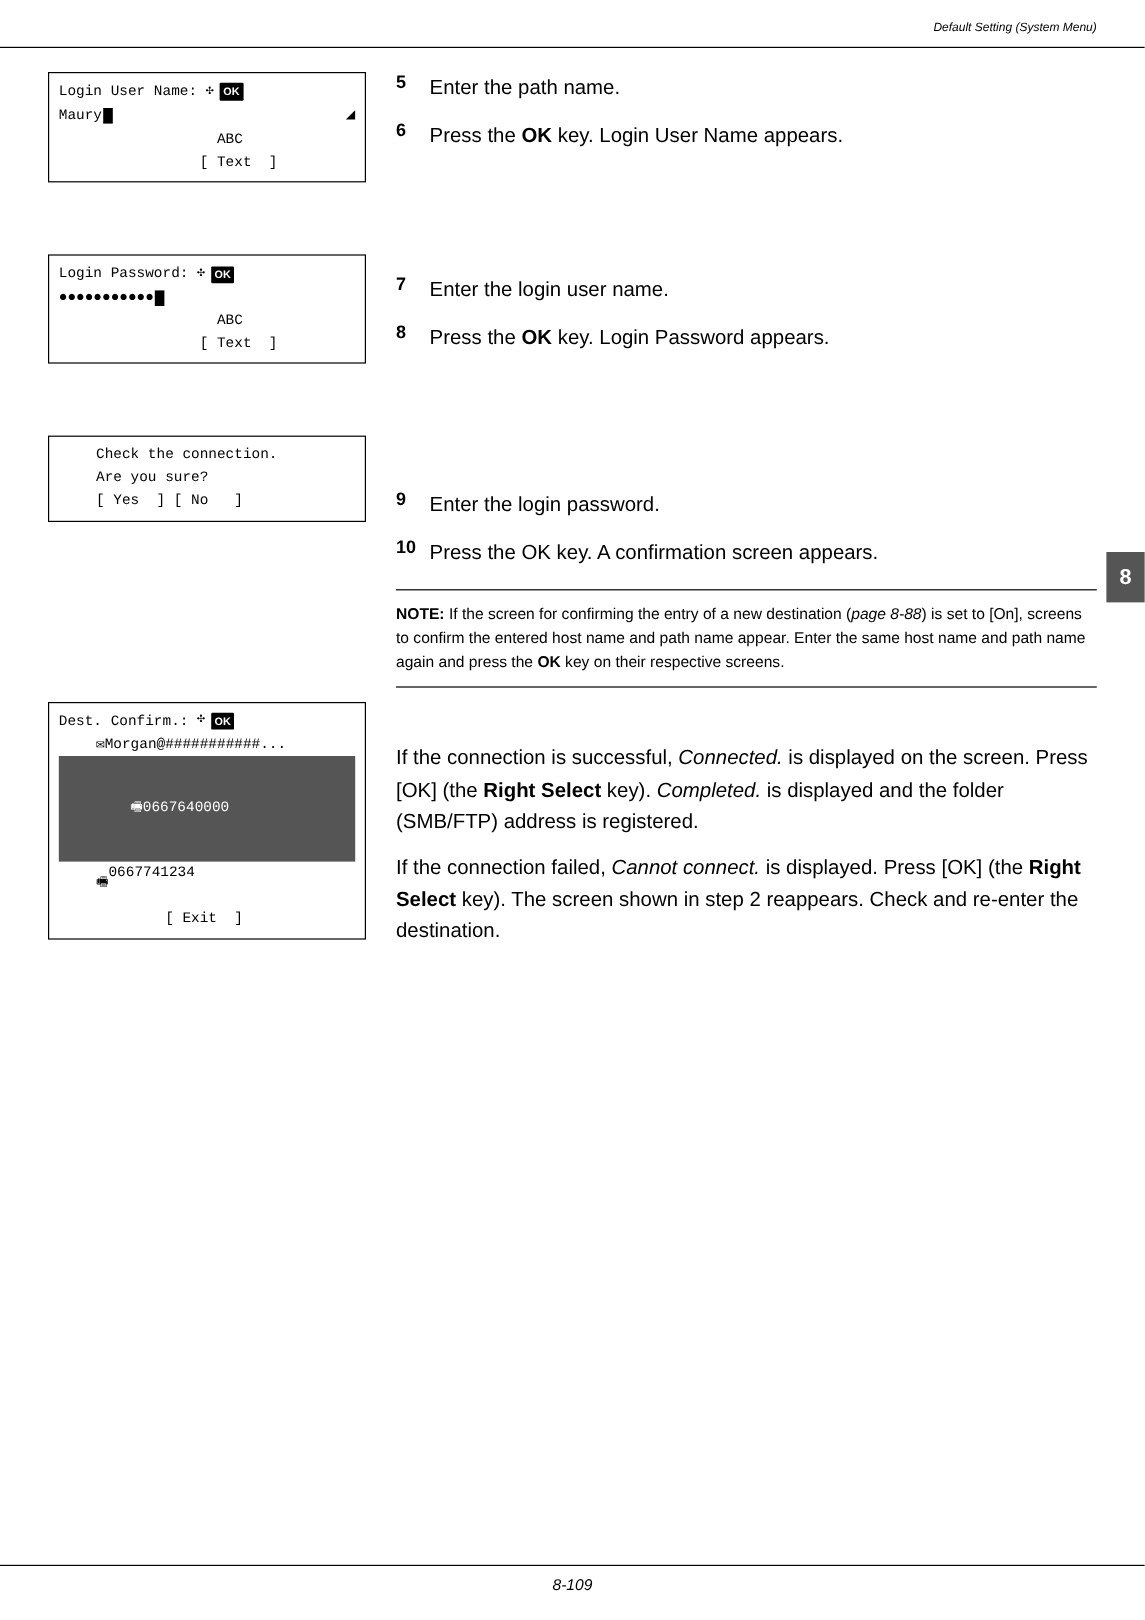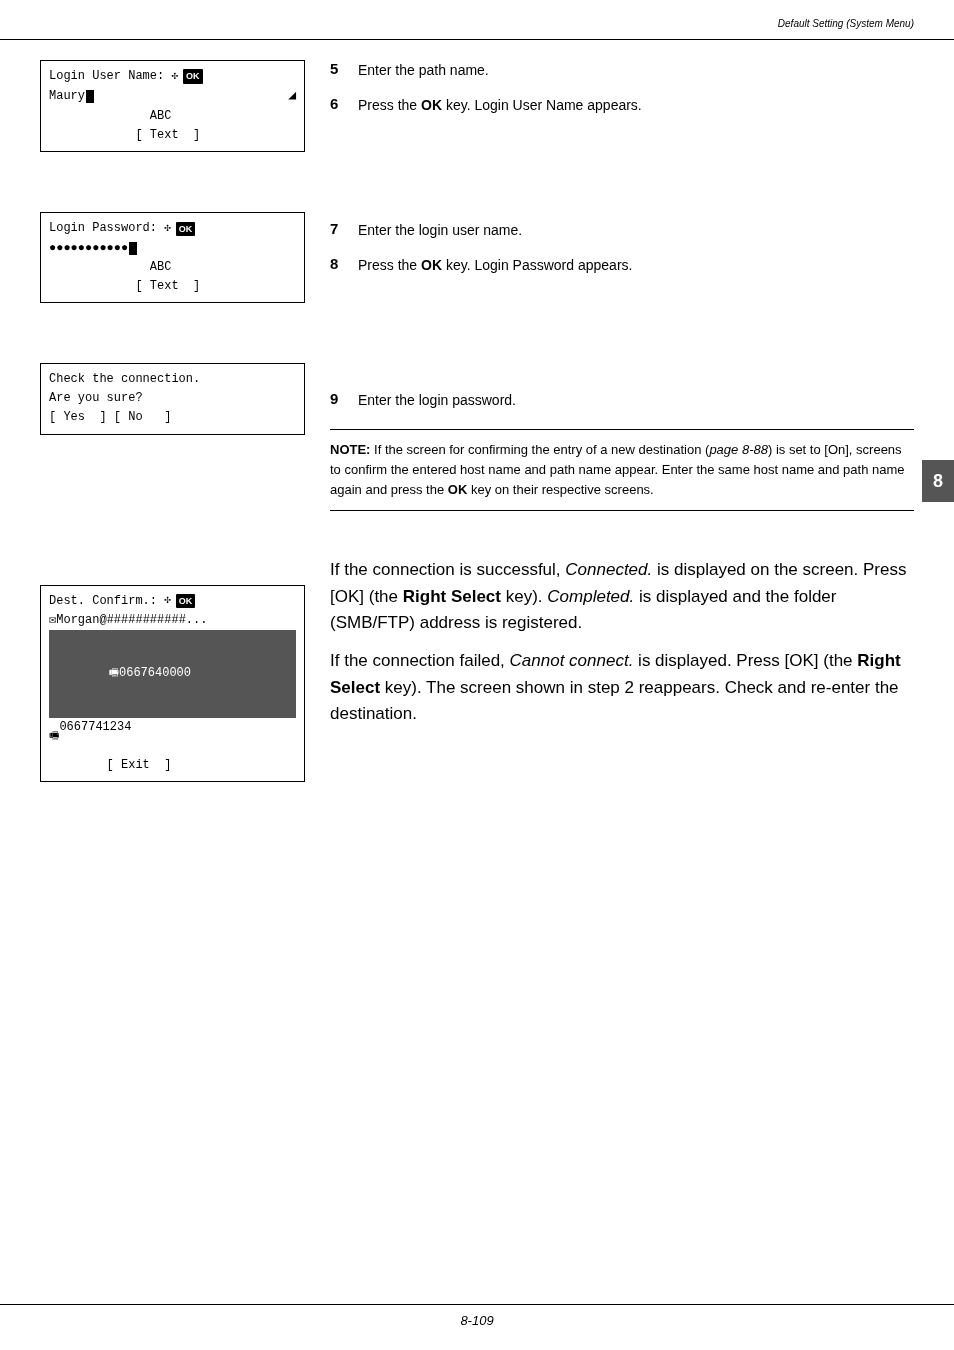--- a/index.html
+++ b/index.html
@@ -82,20 +82,21 @@
       margin-left: 1px;
     }
     .screen-box .arrow-right {
       float: right;
       font-size: 13px;
     }
     .screen-box .indent-line {
       padding-left: 0;
       white-space: pre;
       line-height: 1.6;
+      margin-left: 31px;
     }
     .screen-box .highlight-row {
       background: #555;
       color: #fff;
       white-space: pre;
       line-height: 1.6;
       padding: 15px 2px;
     }
     .spacer-line {
       line-height: 1.8;
@@ -107,21 +108,21 @@
       align-items: flex-start;
       margin-bottom: 14px;
     }
     .step-num {
       font-size: 15px;
       font-weight: bold;
       min-width: 28px;
       flex-shrink: 0;
     }
     .step-text {
-      font-size: 14px;
+      font-size: 17px;
       line-height: 1.5;
     }
     .step-text b {
       font-weight: bold;
     }
 
     
     .note-box {
       border-top: 1.5px solid #000;
       border-bottom: 1.5px solid #000;
@@ -285,20 +286,26 @@
       </span>
     </div>
 
     <div style="height: 100px;"></div>
 
     <div class="step-row">
       <span class="step-num">9</span>
       <span class="step-text">Enter the login password.</span>
     </div>
 
+    <div class="step-row">
+      <span class="step-num">10</span>
+      <span class="step-text">
+        Press the OK key. A confirmation screen appears.
+      </span>
+    </div>
 
     <div class="note-box">
       <span><b>NOTE:</b></span>
       <span> If the screen for confirming the entry of a new destination (<i>page 8-88</i>) is set to [On], screens to confirm the entered host name and path name appear. Enter the same host name and path name again and press the <b>OK</b> key on their respective screens.</span>
     </div>
 
 
     <div style="height: 28px;"></div>
 
     <div class="para-block">

